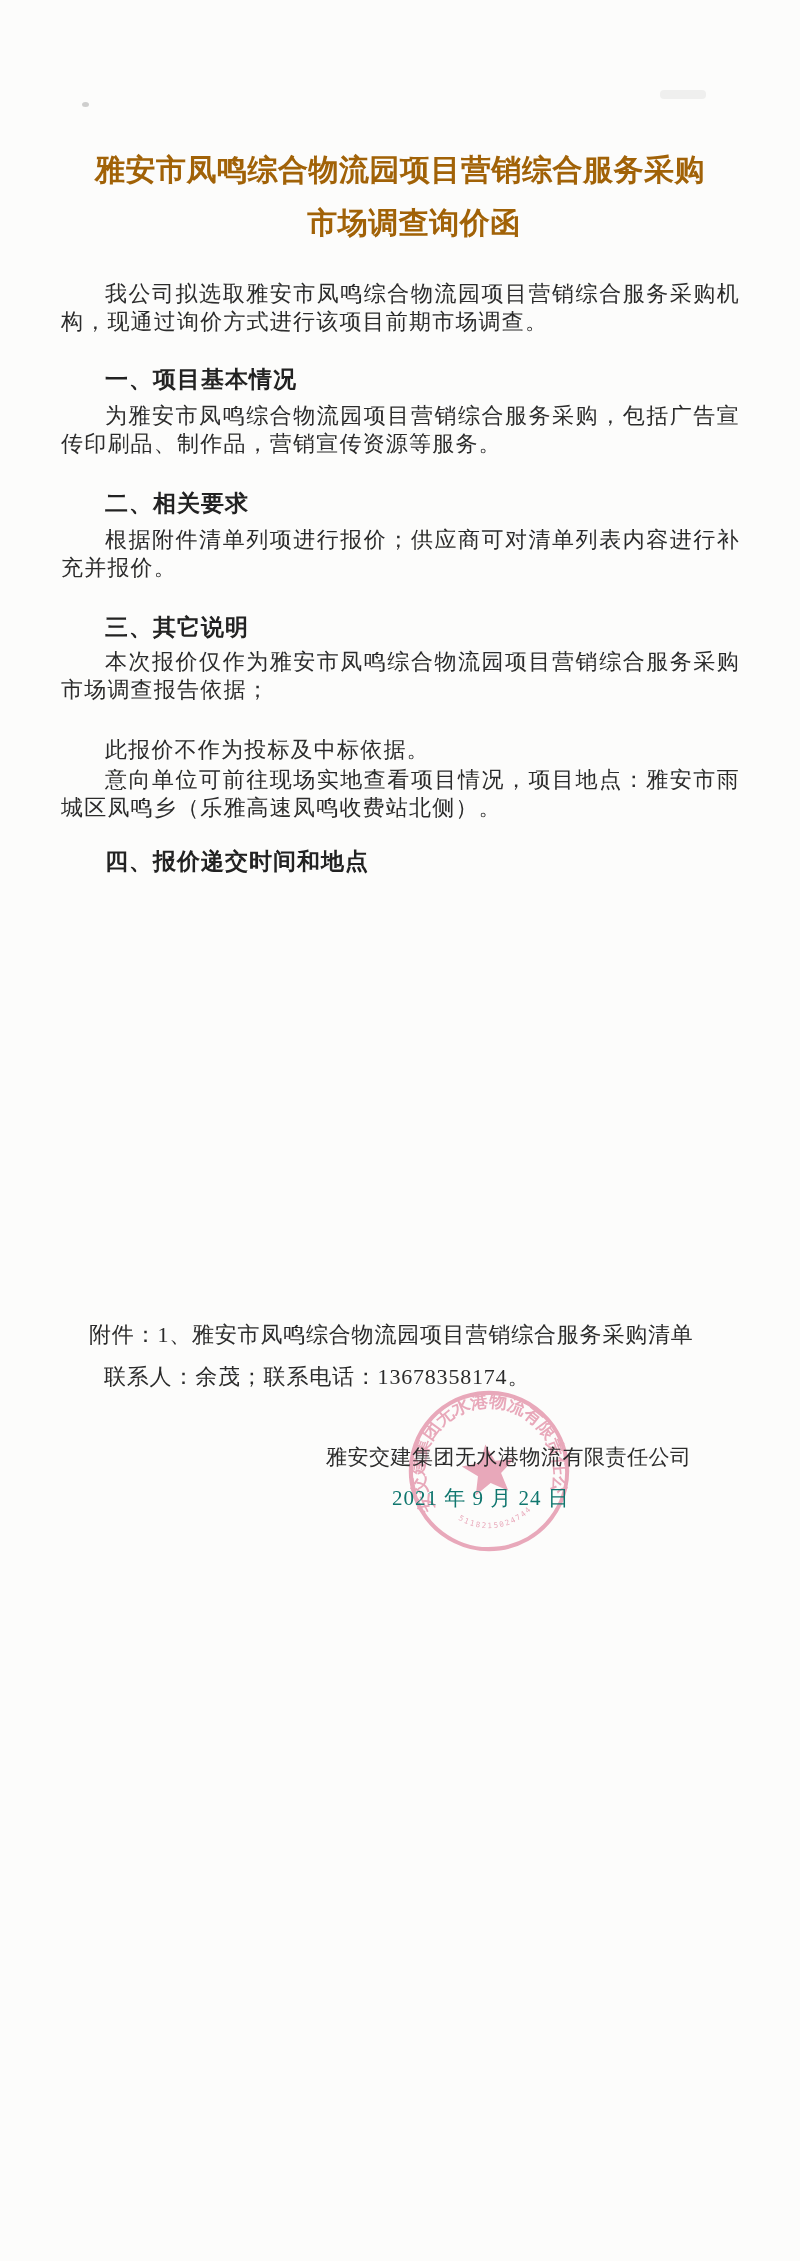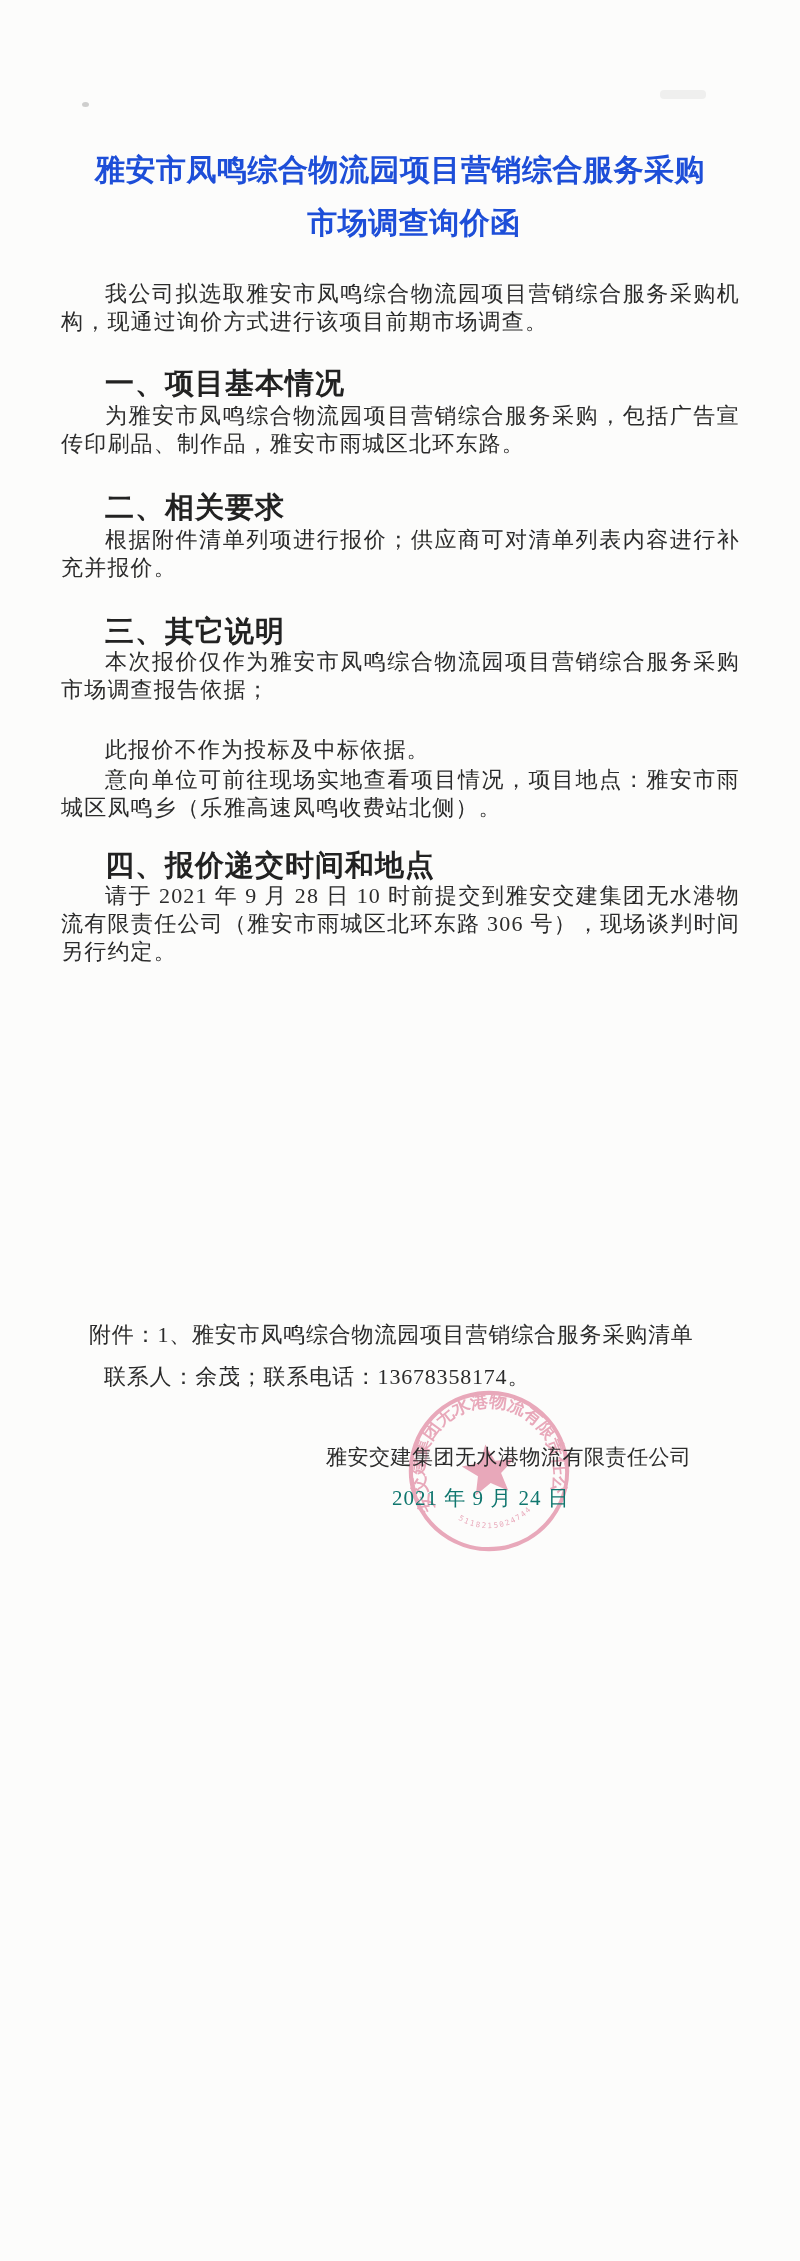--- a/index.html
+++ b/index.html
@@ -14,36 +14,36 @@
     color: #262626;
   }
   .abs { position: absolute; }
   .doc-title {
     left: 0; right: 0;
     text-align: center;
     font-size: 30px;
     font-weight: bold;
     line-height: 53px;
     letter-spacing: 0.5px;
-    color: #1d4ed8;
+    color: #a16207;
   }
   .body-par {
     left: 61px;
     width: 679px;
     font-size: 22px;
     line-height: 28px;
     letter-spacing: 1.2px;
     text-align: justify;
     text-justify: inter-character;
     color: #2b2b2b;
   }
   .indent { text-indent: 2em; }
   .sec-heading {
     left: 105px;
-    font-size: 29px;
+    font-size: 23px;
     font-weight: bold;
     font-family: "Liberation Sans", "DejaVu Sans", sans-serif;
     letter-spacing: 1px;
     color: #222;
     white-space: nowrap;
   }
   .attachment-line {
     left: 89px;
     font-size: 22px;
     letter-spacing: 0.8px;
@@ -110,32 +110,31 @@
 
   <div class="abs speck"></div>
   <div class="abs smudge"></div>
 
   <div class="abs doc-title" style="top:143px;">雅安市凤鸣综合物流园项目营销综合服务采购</div>
   <div class="abs doc-title" style="top:196px;margin-left:28px;">市场调查询价函</div>
 
   <div class="abs body-par indent" style="top:280px;">我公司拟选取雅安市凤鸣综合物流园项目营销综合服务采购机构，现通过询价方式进行该项目前期市场调查。</div>
 
   <div class="abs sec-heading" style="top:364px;">一、项目基本情况</div>
-  <div class="abs body-par indent" style="top:402px;">为雅安市凤鸣综合物流园项目营销综合服务采购，包括广告宣传印刷品、制作品，雅安市雨城区北环东路。</div>
+  <div class="abs body-par indent" style="top:402px;">为雅安市凤鸣综合物流园项目营销综合服务采购，包括广告宣传印刷品、制作品，营销宣传资源等服务。</div>
 
   <div class="abs sec-heading" style="top:488px;">二、相关要求</div>
   <div class="abs body-par indent" style="top:526px;">根据附件清单列项进行报价；供应商可对清单列表内容进行补充并报价。</div>
 
   <div class="abs sec-heading" style="top:612px;">三、其它说明</div>
   <div class="abs body-par indent" style="top:648px;">本次报价仅作为雅安市凤鸣综合物流园项目营销综合服务采购市场调查报告依据；</div>
   <div class="abs body-par indent" style="top:728px;margin-top:8px;">此报价不作为投标及中标依据。</div>
   <div class="abs body-par indent" style="top:766px;">意向单位可前往现场实地查看项目情况，项目地点：雅安市雨城区凤鸣乡（乐雅高速凤鸣收费站北侧）。</div>
 
   <div class="abs sec-heading" style="top:846px;">四、报价递交时间和地点</div>
-  <div class="abs body-par indent" style="top:882px;">请于 2021 年 9 月 28 日 10 时前提交到雅安交建集团无水港物流有限责任公司（雅安市雨城区北环东路 306 号），现场谈判时间另行约定。</div>
 
   <div class="abs attachment-line" style="top:1286px;">附件：1、雅安市凤鸣综合物流园项目营销综合服务采购清单</div>
 
   <div class="abs contact-line" style="top:1362px;">联系人：余茂；联系电话：13678358174。</div>
 
   <div class="abs sig-company" style="top:1443px;">雅安交建集团无水港物流有限责任公司</div>
   <div class="abs sig-date" style="top:1484px;">2021 年 9 月 24 日</div>
 
   <svg class="abs seal" viewBox="0 0 200 200">
     <defs>

